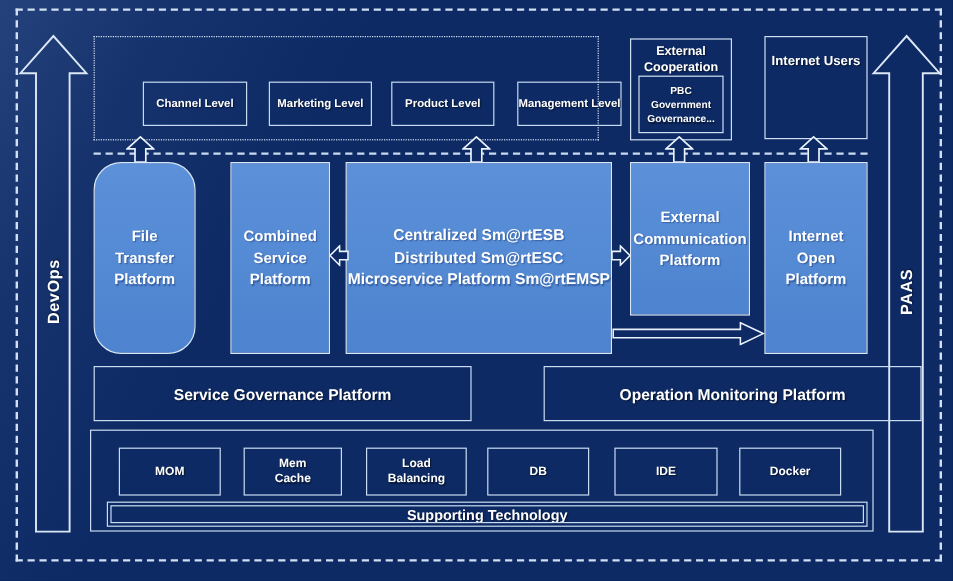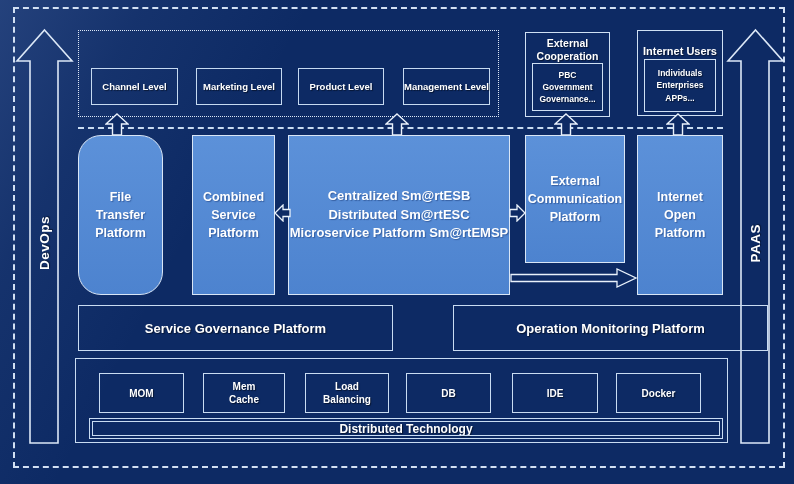--- a/index.html
+++ b/index.html
@@ -34,20 +34,21 @@
   .levels-band {
     left:78px; top:30px; width:421px; height:87px;
     border:1.5px dotted #dbe7f7;
   }
   .level-box {
     position:absolute; top:37px; height:37px;
     border:1.5px solid #c6daf1;
     display:flex; align-items:center; justify-content:center;
     font-size:9.5px; font-weight:bold;
     text-shadow:1px 1px 1px rgba(0,0,0,0.5);
+    margin-left:28px;
   }
   
   .top-box {
     border:1.5px solid #cfe0f4; text-align:center;
   }
   .top-box .title {
     font-weight:bold; white-space:pre-line; line-height:1.25;
     text-shadow:1px 1px 1px rgba(0,0,0,0.5);
   }
   .top-box .inner {
@@ -132,23 +133,20 @@
 
   <div class="abs top-box" style="left:525px; top:32px; width:85px; height:85px;">
     <div class="title" style="font-size:10.5px; margin-top:4px;">External
 Cooperation</div>
     <div class="inner" style="left:6px; top:30px; width:71px; height:48px;">PBC Government
 Governance...</div>
   </div>
 
   <div class="abs top-box" style="left:637px; top:30px; width:86px; height:86px;">
     <div class="title" style="font-size:11px; margin-top:14px;">Internet Users</div>
-    <div class="inner" style="left:6px; top:28px; width:72px; height:53px;">Individuals
-Enterprises
-APPs...</div>
   </div>
 
   <div class="abs h-dashed"></div>
 
   <svg class="abs" style="left:105px; top:113px;" width="24" height="23" viewBox="0 0 24 23">
     <polygon points="12,1 23,11 16.5,11 16.5,22 7.5,22 7.5,11 1,11" fill="#0d2a64" stroke="#e9f1fb" stroke-width="1.4"></polygon>
   </svg>
   <svg class="abs" style="left:385px; top:113px;" width="24" height="23" viewBox="0 0 24 23">
     <polygon points="12,1 23,11 16.5,11 16.5,22 7.5,22 7.5,11 1,11" fill="#0d2a64" stroke="#e9f1fb" stroke-width="1.4"></polygon>
   </svg>
@@ -201,17 +199,17 @@
   <div class="abs support-container">
     <div class="tech-box" style="left:23px;  width:85px;">MOM</div>
     <div class="tech-box" style="left:127px; width:82px;">Mem
 Cache</div>
     <div class="tech-box" style="left:229px; width:84px;">Load
 Balancing</div>
     <div class="tech-box" style="left:330px; width:85px;">DB</div>
     <div class="tech-box" style="left:436px; width:86px;">IDE</div>
     <div class="tech-box" style="left:540px; width:85px;">Docker</div>
     <div class="support-bar">
-      <span>Distributed Technology</span>
+      <span>Supporting Technology</span>
     </div>
   </div>
 
 </div>
 
 </body></html>

